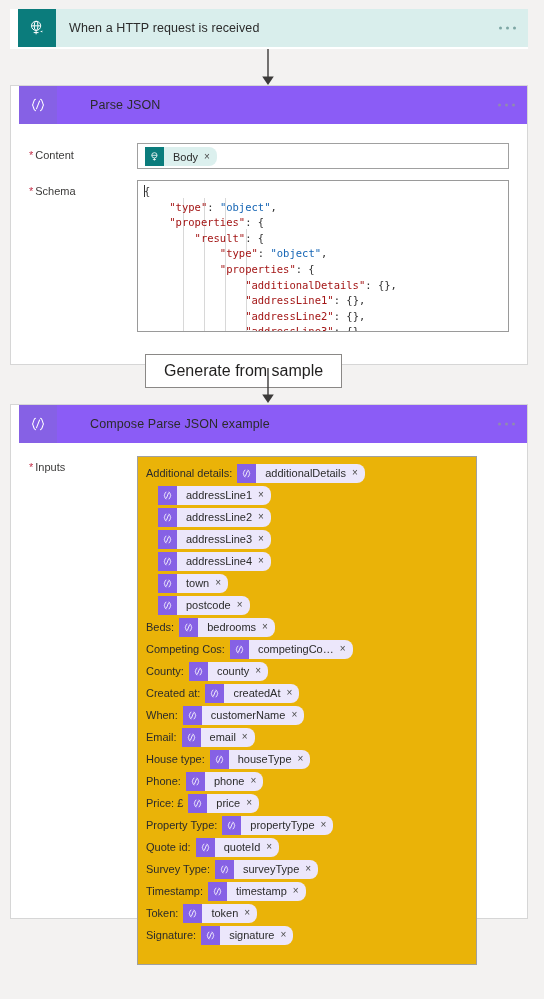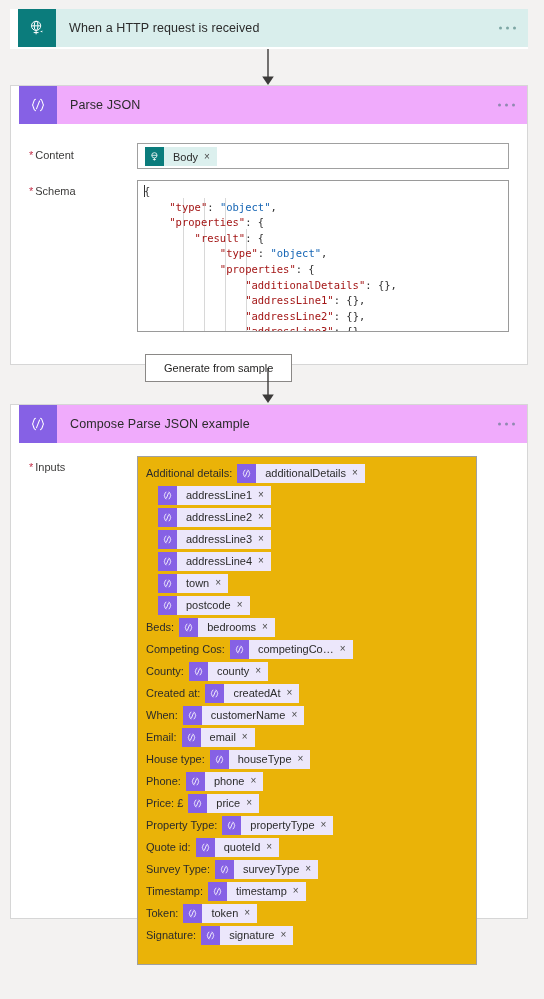--- a/index.html
+++ b/index.html
@@ -22,21 +22,21 @@
     box-sizing:border-box;
   }
   .card-head{
     height:38px;
     display:flex;align-items:center;
     position:relative;
     box-sizing:border-box;
     margin-left:8px;
   }
   .card-head.trigger{background:#d9eeec;}
-  .card-head.action{background:#f0abfc;}
+  .card-head.action{background:#8b5cf6;gap:20px;}
   .head-icon{
     width:38px;height:38px;
     flex:0 0 38px;
     display:flex;align-items:center;justify-content:center;
     color:#ffffff;
   }
   .head-icon.teal{background:#0b7c7c;}
   .head-icon.purple{background:#8661e5;}
   .head-title{
     font-size:12.5px;
@@ -76,20 +76,21 @@
     box-sizing:border-box;
   }
 
   
   .token{
     display:inline-flex;align-items:center;
     background:#ece7fb;
     height:19px;
     vertical-align:middle;
     max-width:100%;
+    border-radius:8px;
   }
   .token .tok-ico{
     width:19px;height:19px;flex:0 0 19px;
     background:#8661e5;color:#fff;
     display:flex;align-items:center;justify-content:center;
     font-size:8px;font-family:"Liberation Sans",sans-serif;
   }
   .token .tok-label{
     font-size:11px;color:#2b2b2b;
     padding:0 6px 0 9px;white-space:nowrap;
@@ -126,21 +127,21 @@
   }
   .caret{
     position:absolute;left:6px;top:4px;width:1px;height:12px;background:#333;
   }
 
   
   .btn{
     display:inline-block;
     border:1px solid #8a8886;
     background:#ffffff;
-    font-size:11px;color:#201f1e;
+    font-size:16px;color:#201f1e;
     padding:7px 18px;
     box-sizing:border-box;
     cursor:pointer;
     font-family:"Liberation Sans",sans-serif;
   }
 
   
   .inputs-box{
     border:1px solid #a0a0a0;
     background:#eab308;

